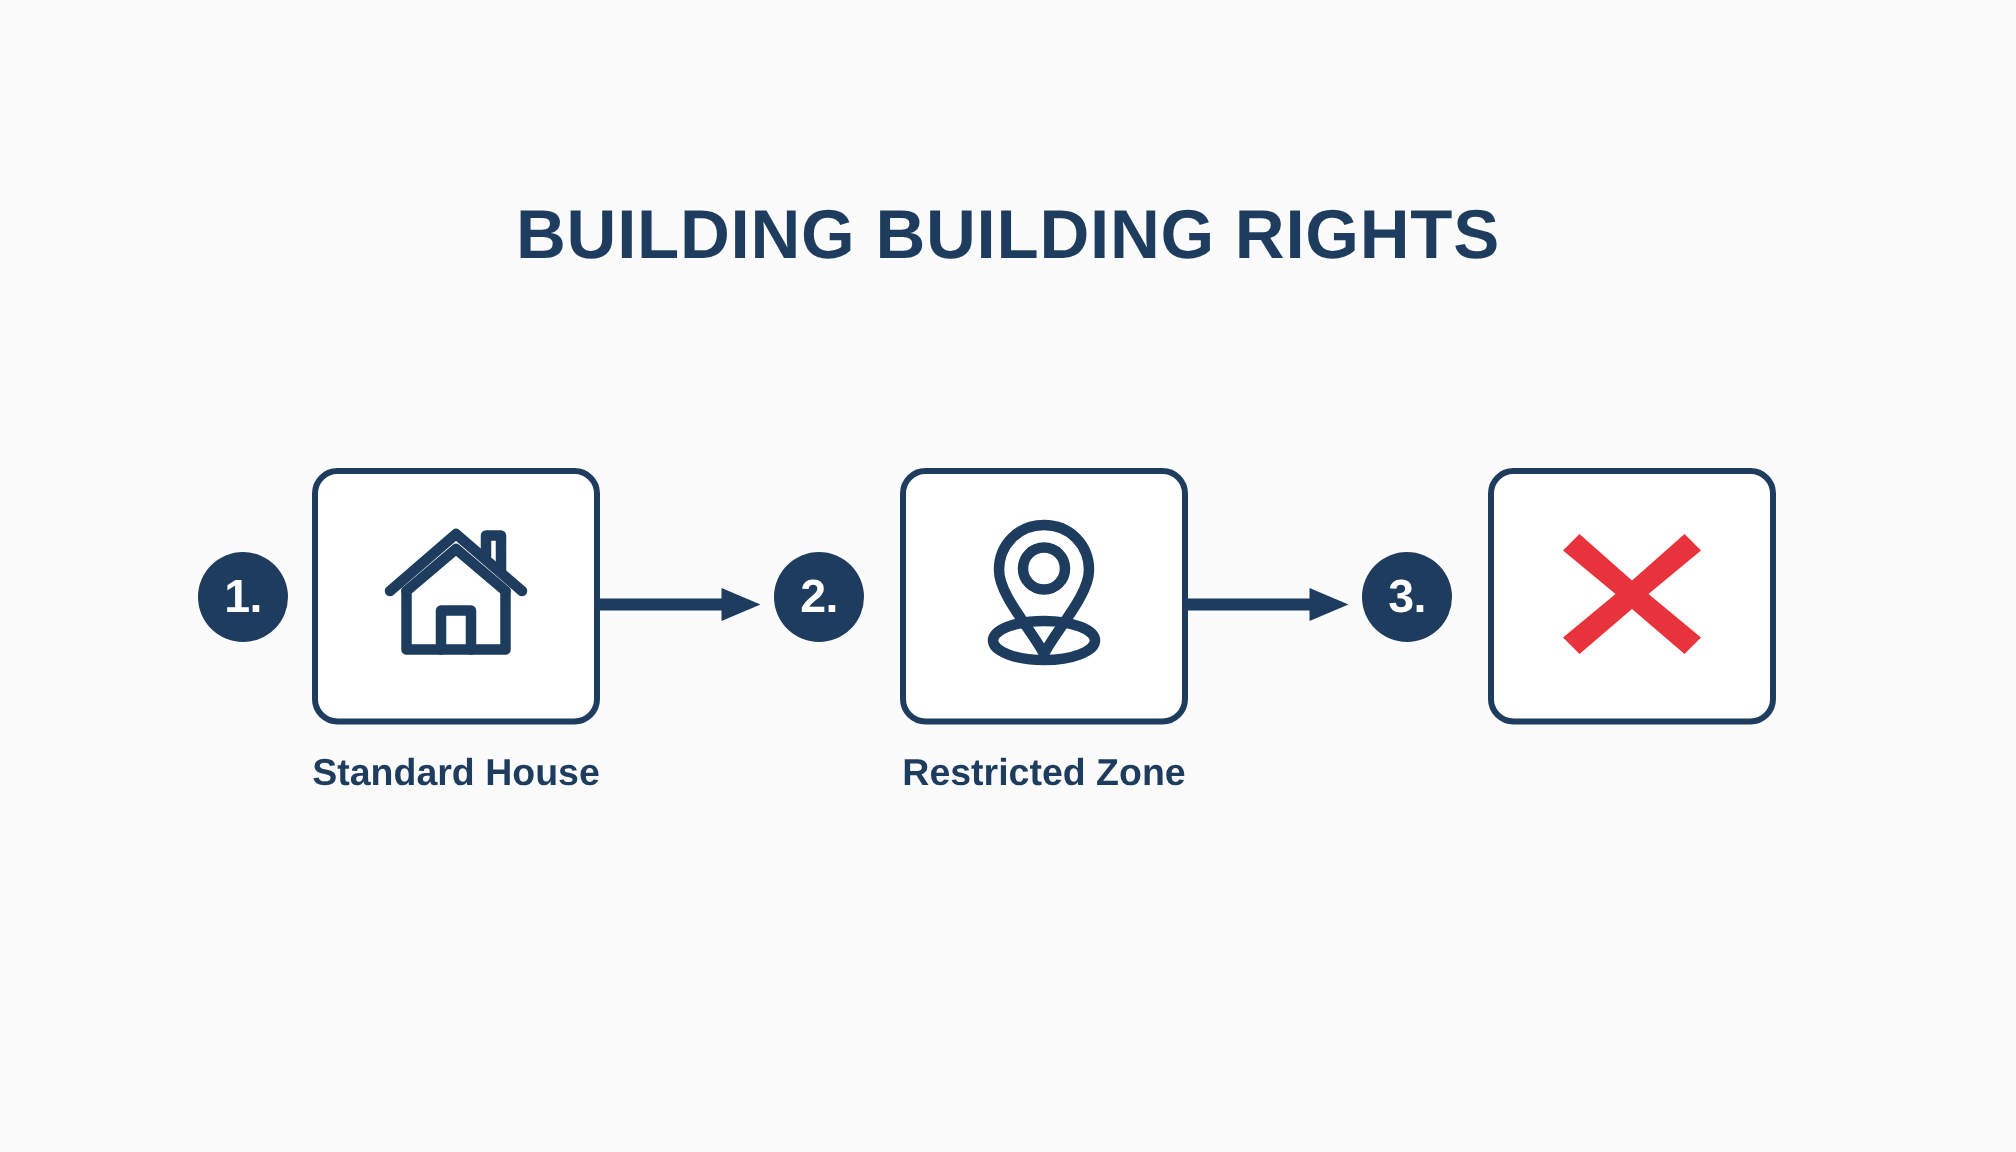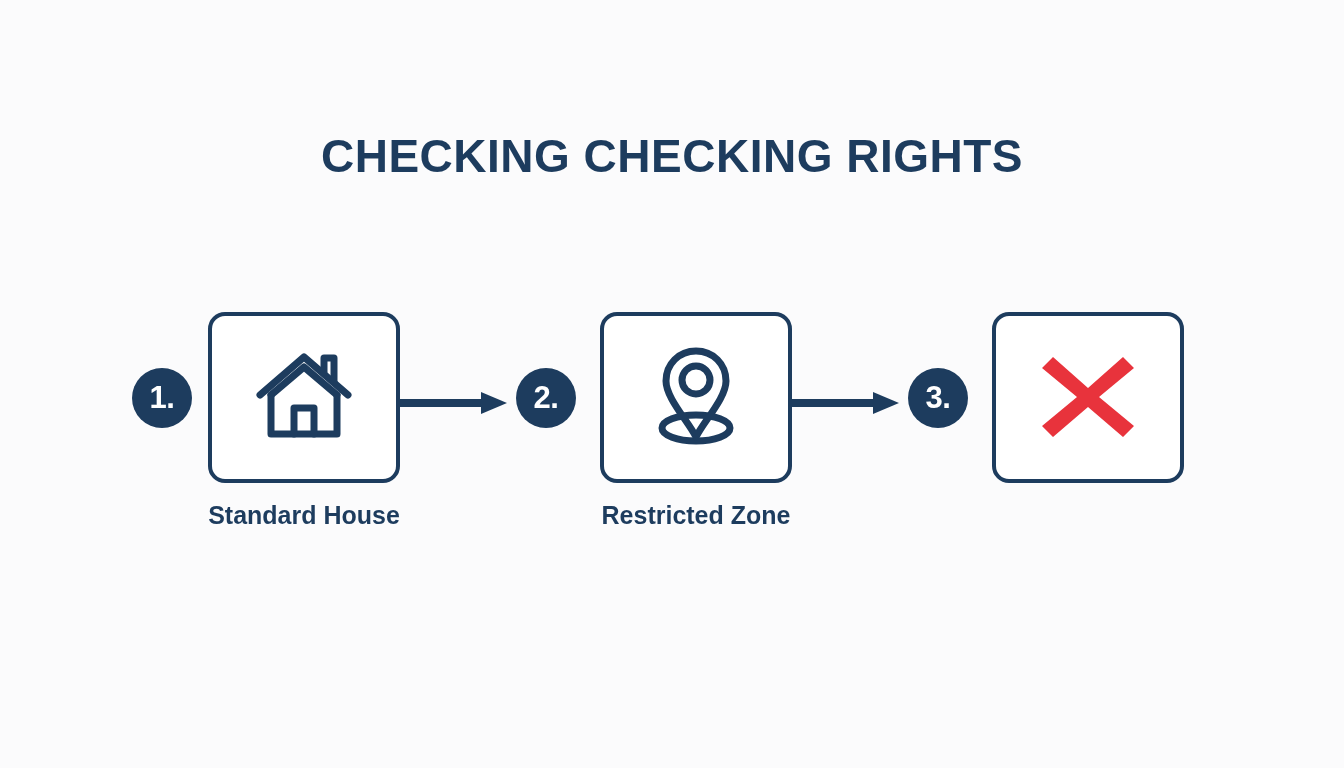--- a/index.html
+++ b/index.html
@@ -116,21 +116,21 @@
   }
   .arrow-1 { left: 399px; width: 108px; }
   .arrow-2 { left: 791px; width: 108px; }
   .arrow svg { display: block; }
 </style>
 </head>
 <body>
 
 <div id="stage">
 
-  <div class="page-title">CHECKING CHECKING RIGHTS</div>
+  <div class="page-title">BUILDING BUILDING RIGHTS</div>
 
   <div class="flow">
 
     <div class="step step-1">
       <div class="card">
         <span class="card-icon">
           <svg width="100" height="96" viewBox="0 0 100 96" fill="none" stroke="#1d3c5e" stroke-width="7" stroke-linecap="round" stroke-linejoin="round">
 
             <path d="M6 47 L50 9 L94 47"></path>
 

